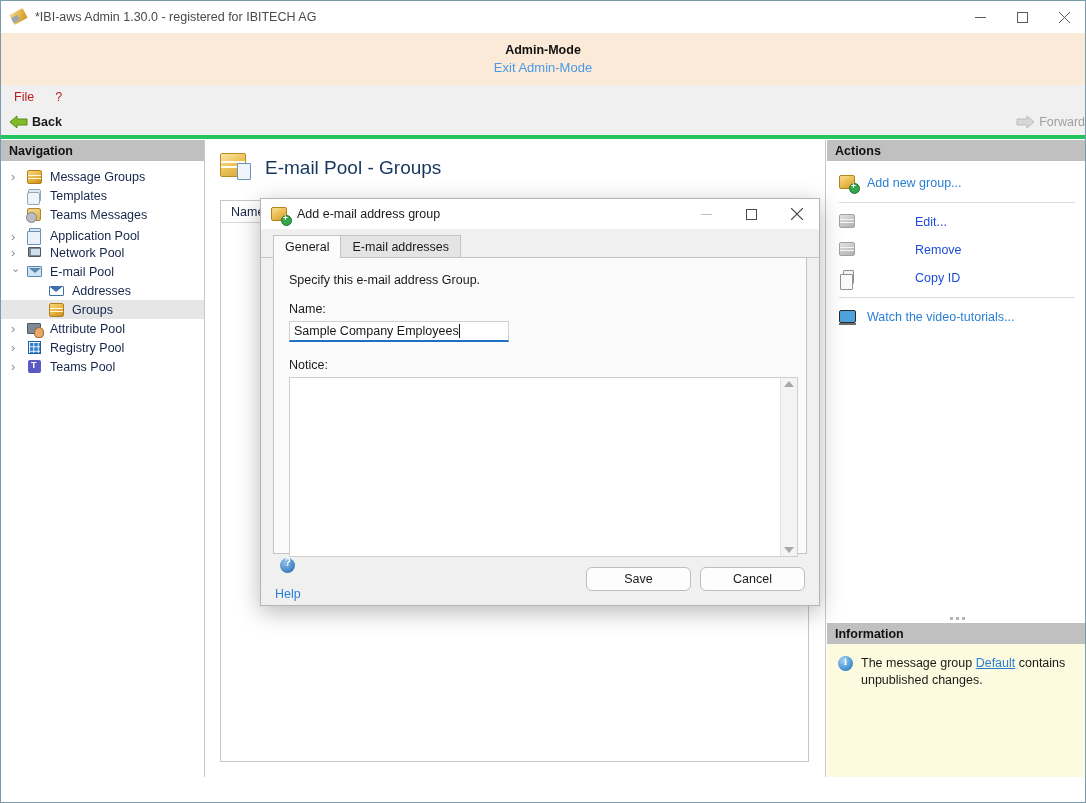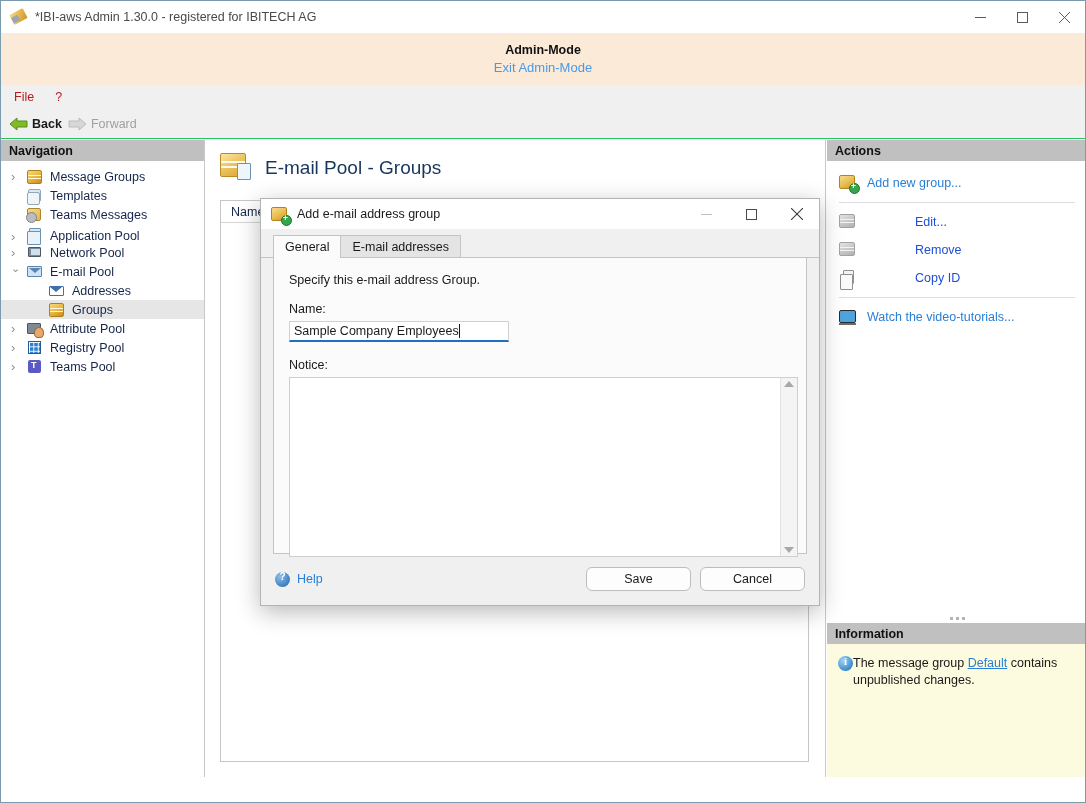--- a/index.html
+++ b/index.html
@@ -80,22 +80,23 @@
     padding-left: 13px; gap: 21px;
   }
   .menu-item { font-size: 12.5px; color: #b91c1c; cursor: pointer; }
 
   
   .navbar {
     position: absolute; top: 108px; left: 0;
     width: 1084px; height: 30px;
     background: #f0f0f0;
     display: flex; align-items: center;
-    padding-left: 8px; gap: 6px;
-    border-bottom: 1px solid #22c55e;
+    padding-left: 8px; gap: 14px;
+    border-bottom: 4px solid #22c55e;
+    justify-content: space-between;
   }
   .nav-btn { display: flex; align-items: center; gap: 4px; cursor: pointer; }
   .nav-btn.disabled { cursor: default; }
   .arrow-l, .arrow-r { width: 19px; height: 14px; position: relative; flex: none; }
   .arrow-l svg, .arrow-r svg { display:block; }
   .nav-label { font-size: 12.5px; font-weight: bold; color: #1a1a1a; }
   .nav-label.dim { color: #a0a0a0; font-weight: normal; }
 
   
   .navpanel {
@@ -317,21 +318,21 @@
     gap:3px; cursor: ns-resize;
   }
   .splitter i { width:3px; height:3px; background:#b4b4b4; display:block; }
 
   
   .infopanel {
     position: absolute; top: 622px; left: 826px;
     width: 260px; height: 154px;
     background: #fcfbdf;
   }
-  .info-body { padding: 11px 10px 0 11px; display: flex; }
+  .info-body { padding: 11px 10px 0 11px; display: flex; gap: 8px; }
   .info-icon {
     width: 15px; height: 15px; flex: none; margin-top: 1px;
     border-radius: 50%;
     background: radial-gradient(circle at 35% 30%, #9fd2f5 0%, #3e8ccc 70%, #225f96 100%);
     position: relative;
   }
   .info-icon::after {
     content: "i"; position: absolute; left: 0; top: -1px; width: 15px;
     text-align: center; color: #fff; font-size: 11px; font-weight: bold;
     font-family: "Liberation Serif", serif;
@@ -425,21 +426,21 @@
   }
   .vsb-arrow { width: 0; height: 0; }
   .vsb-up { border-left: 5px solid transparent; border-right: 5px solid transparent; border-bottom: 6px solid #a8a8a8; }
   .vsb-dn { border-left: 5px solid transparent; border-right: 5px solid transparent; border-top: 6px solid #a8a8a8; }
 
   .dlg-footer {
     position: absolute; left: 0; bottom: 0;
     width: 558px; height: 52px;
     display: flex; align-items: center; padding: 0 14px;
   }
-  .help-link { display: flex; align-items: center; gap: 7px; cursor: pointer; }
+  .help-link { display: flex; align-items: center; gap: 14px; cursor: pointer; flex-direction: column; }
   .help-icon {
     width: 15px; height: 15px; border-radius: 50%;
     background: radial-gradient(circle at 35% 30%, #8fbfe8 0%, #3f7fbf 70%, #2a5f96 100%);
     position: relative;
   }
   .help-icon::after {
     content: "?"; position: absolute; left: 0; top: -1px; width: 15px;
     text-align: center; color: #fff; font-size: 10px; font-weight: bold;
     font-family: "Liberation Sans", sans-serif;
   }

